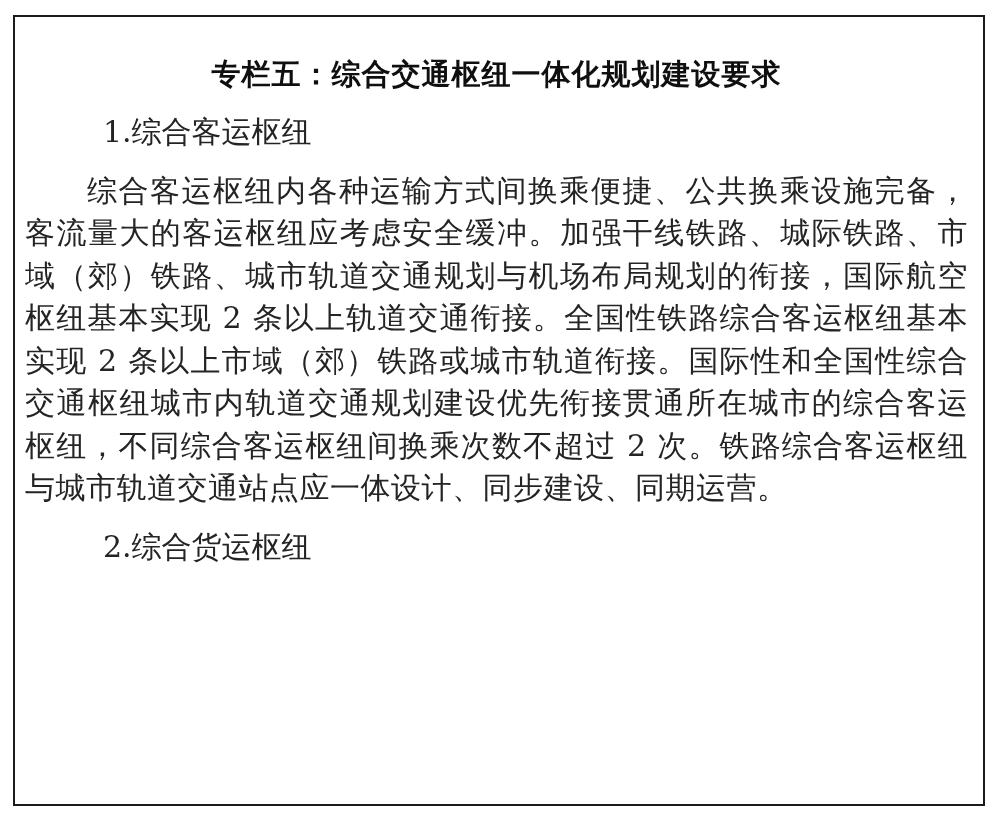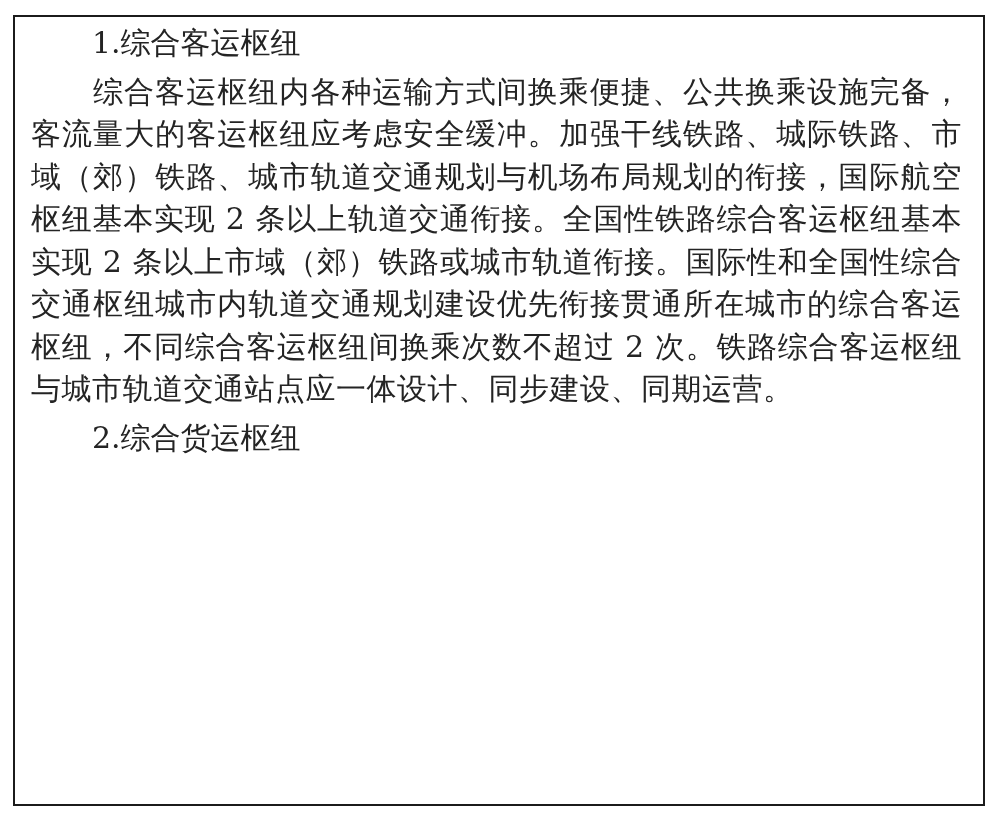--- a/index.html
+++ b/index.html
@@ -29,39 +29,40 @@
     margin: 41px 0 20px 0;
     text-align: center;
     font-family: "DejaVu Sans", "Liberation Sans", sans-serif;
     font-weight: bold;
     font-size: 29px;
     line-height: 33px;
     color: #0f0f0f;
     letter-spacing: 1px;
   }
   .section-heading {
-    margin: 5px;
+    margin: 16px;
     font-size: 30px;
     line-height: 42.5px;
     color: #242424;
     text-indent: 62px;
     font-weight: normal;
   }
   .section-paragraph {
-    margin: 6px;
+    margin: 0;
     font-size: 30px;
     line-height: 42.5px;
     color: #242424;
     text-indent: 62px;
     text-align: justify;
     letter-spacing: 0.5px;
   }
 </style>
 </head>
 <body>
 
 <div class="callout-box">
+  <h1 class="box-title">专栏五：综合交通枢纽一体化规划建设要求</h1>
 
   <p class="section-heading">1.综合客运枢纽</p>
   <p class="section-paragraph">综合客运枢纽内各种运输方式间换乘便捷、公共换乘设施完备，客流量大的客运枢纽应考虑安全缓冲。加强干线铁路、城际铁路、市域（郊）铁路、城市轨道交通规划与机场布局规划的衔接，国际航空枢纽基本实现 2 条以上轨道交通衔接。全国性铁路综合客运枢纽基本实现 2 条以上市域（郊）铁路或城市轨道衔接。国际性和全国性综合交通枢纽城市内轨道交通规划建设优先衔接贯通所在城市的综合客运枢纽，不同综合客运枢纽间换乘次数不超过 2 次。铁路综合客运枢纽与城市轨道交通站点应一体设计、同步建设、同期运营。</p>
 
   <p class="section-heading">2.综合货运枢纽</p>
 </div>
 
 </body></html>

